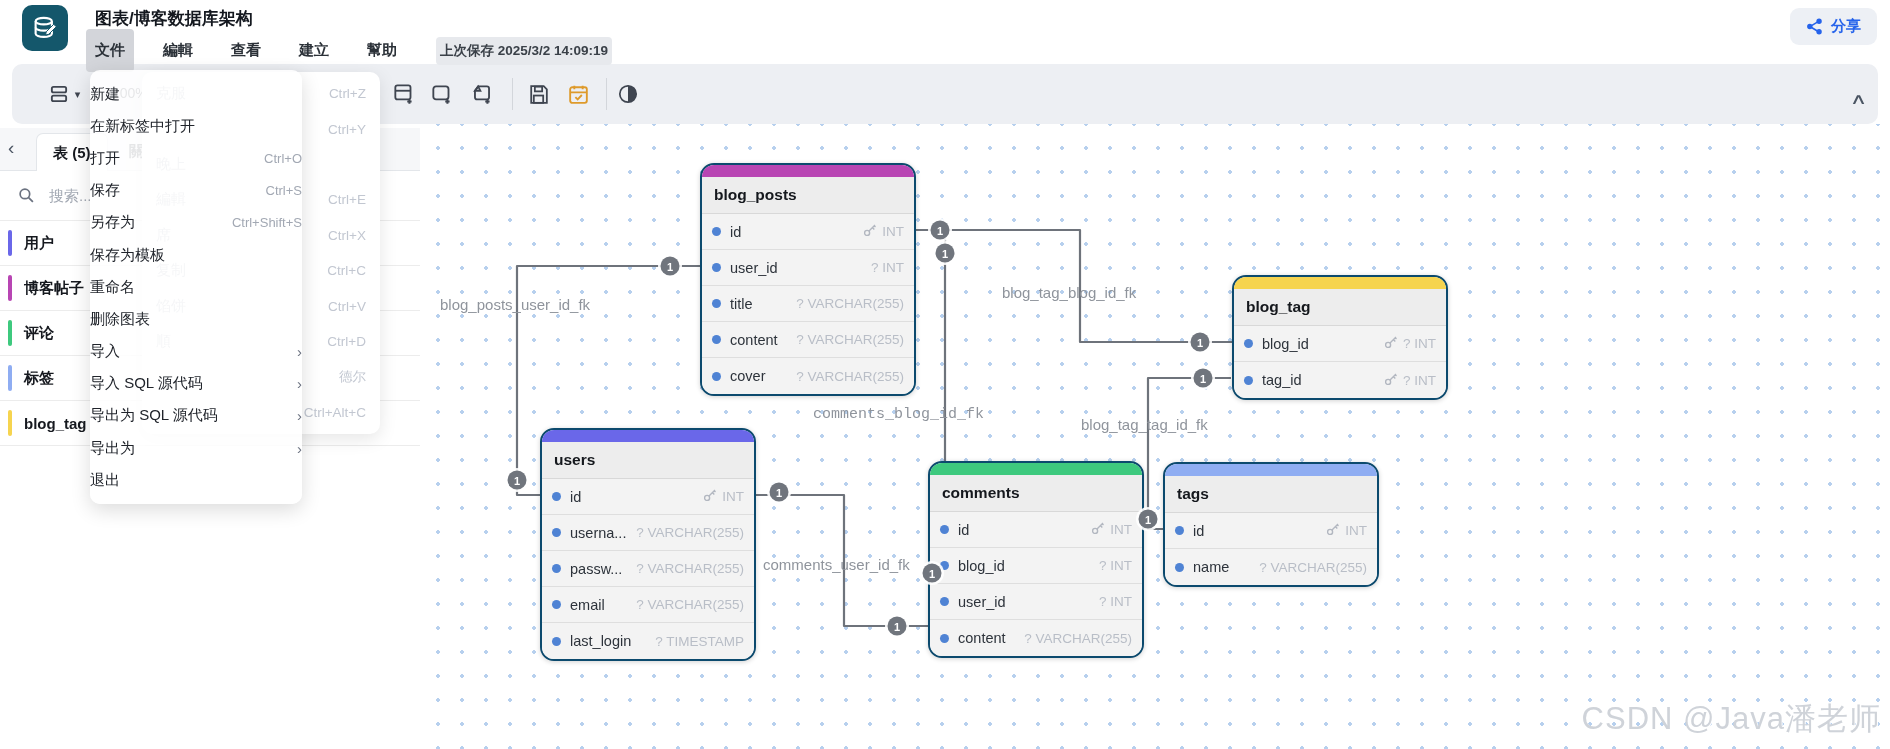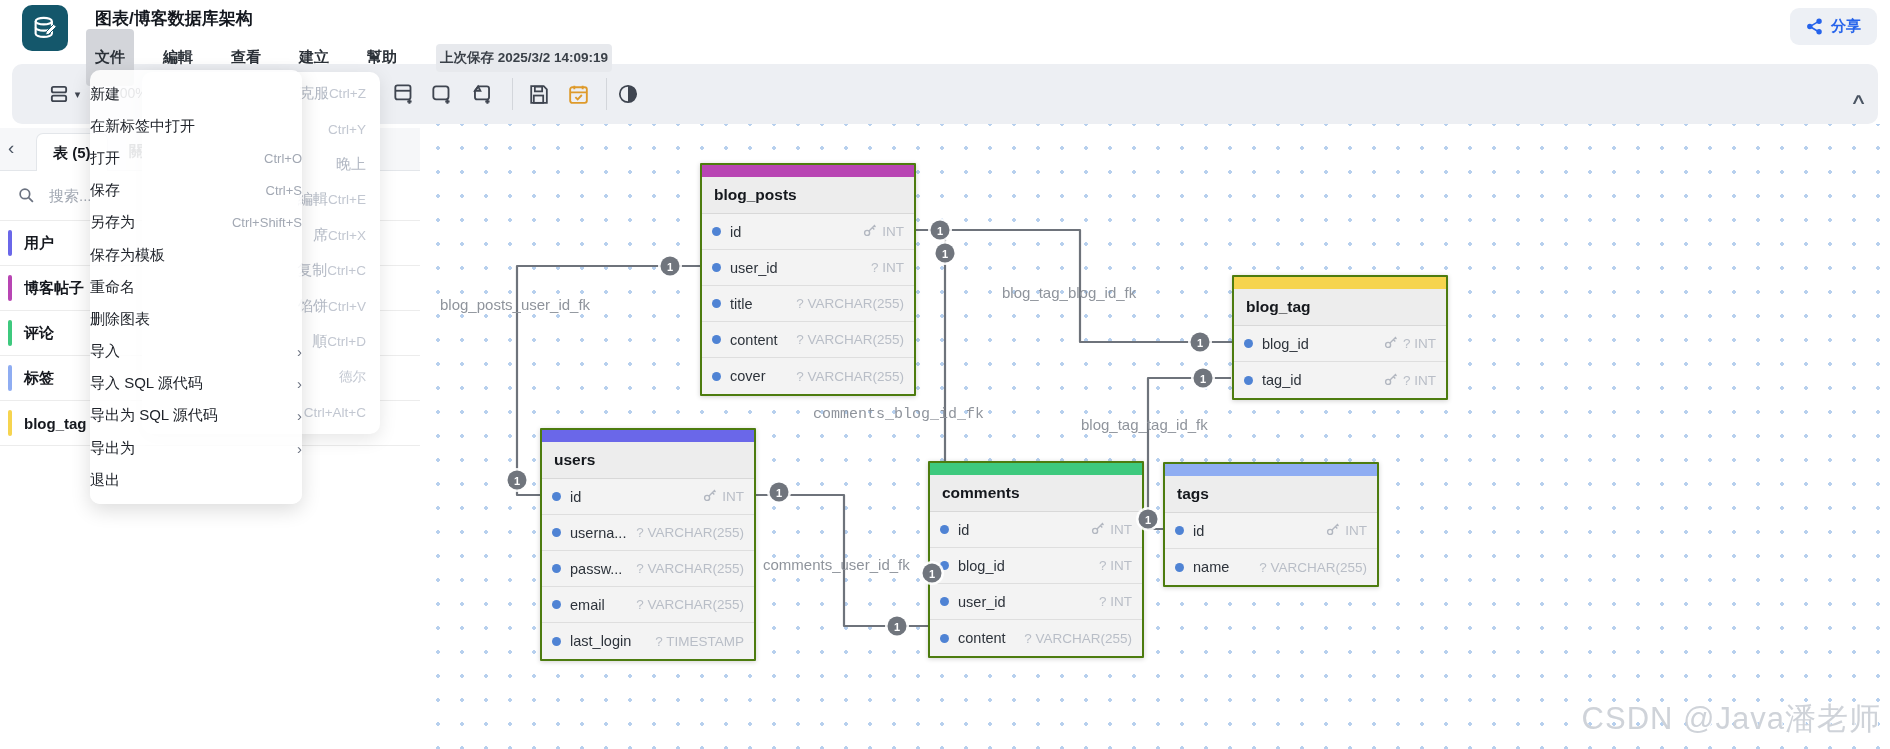--- a/index.html
+++ b/index.html
@@ -5,21 +5,21 @@
   html,body{margin:0;padding:0;background:#fff;}
   .app{position:relative;width:1890px;height:749px;background:#fff;overflow:hidden;
        font-family:"Liberation Sans",sans-serif;color:#1c2128;}
 
   
   .header{position:absolute;left:0;top:0;width:100%;height:62px;background:#fff;z-index:5;}
   .logo{position:absolute;left:22px;top:5px;width:46px;height:46px;border-radius:10px;background:#14576b;
         display:flex;align-items:center;justify-content:center;}
   .app-title{position:absolute;left:95px;top:7px;font-size:17px;font-weight:700;color:#14181f;}
   .menubar{position:absolute;left:86px;top:29px;display:flex;align-items:center;gap:20px;}
-  .menu-item{font-size:15px;font-weight:600;color:#2b3138;padding:19px 9px;border-radius:4px;cursor:default;}
+  .menu-item{font-size:15px;font-weight:600;color:#2b3138;padding:12px 9px;border-radius:4px;cursor:default;}
   .menu-item.active{background:#d3d5da;}
   .last-saved{margin-left:10px;background:#e7e9ed;border-radius:4px;padding:5px 4px;
         font-size:13.5px;font-weight:600;color:#3a4048;white-space:nowrap;}
   .share-btn{position:absolute;right:13px;top:8px;height:37px;padding:0 16px;background:#edf0f5;border-radius:9px;
         display:flex;align-items:center;gap:8px;color:#2563eb;font-size:15px;font-weight:700;}
 
   
   .toolbar{position:absolute;left:12px;top:64px;width:1866px;height:60px;background:#edeff3;border-radius:10px;z-index:2;}
   .tb-btn{position:absolute;left:24px;top:12px;width:56px;height:36px;display:flex;align-items:center;gap:5px;justify-content:center;color:#3f4550;}
   .tb-caret{font-size:11px;color:#3f4550;}
@@ -45,42 +45,42 @@
         display:flex;align-items:center;padding-left:8px;box-sizing:border-box;gap:12px;}
   .side-bar{width:4px;height:26px;border-radius:2px;flex:none;}
   .side-label{font-size:15px;font-weight:700;color:#16191f;}
 
   
   .canvas{position:absolute;left:420px;top:124px;width:1470px;height:625px;background:#fff;z-index:0;
         background-image:radial-gradient(circle,#b7d0ee 1.6px,transparent 1.9px);
         background-size:24px 24px;background-position:6px 12px;}
   #wires{position:absolute;left:0;top:0;width:1890px;height:749px;z-index:1;pointer-events:none;}
   .fk{position:absolute;font-size:15px;color:#8f949c;white-space:nowrap;z-index:1;}
-  .entity{position:absolute;width:216px;border:2px solid #4d7c0f;border-radius:1px;background:#fff;
+  .entity{position:absolute;width:216px;border:2px solid #0c4a6e;border-radius:14px;background:#fff;
         box-shadow:0 1px 5px rgba(0,0,0,.18);overflow:hidden;z-index:2;box-sizing:border-box;}
   .strip{height:12px;}
   .etitle{height:36px;background:#ededed;border-bottom:1px solid #d8d8d8;display:flex;align-items:center;
         padding:0 12px;font-weight:700;font-size:15.5px;color:#15181d;}
   .efield{height:36px;background:#f3f3f3;border-bottom:1px solid #dedede;display:flex;align-items:center;
         padding:0 10px;font-size:14.5px;color:#2d333b;box-sizing:border-box;}
   .efield:last-child{border-bottom:none;}
   .fdot{width:9px;height:9px;border-radius:50%;background:#4f83d4;margin-right:9px;flex:none;}
   .fname{flex:1;white-space:nowrap;overflow:hidden;}
   .ftype{color:#b9bec7;font-size:13.5px;display:flex;align-items:center;gap:5px;white-space:nowrap;}
   .badge{position:absolute;width:19px;height:19px;border-radius:50%;background:#70757d;color:#fff;
         font-size:11px;font-weight:700;display:flex;align-items:center;justify-content:center;
         box-shadow:0 0 0 2.5px rgba(255,255,255,.9);transform:translate(-50%,-50%);z-index:3;}
   .watermark{position:absolute;right:9px;top:698px;font-size:31px;letter-spacing:1px;color:#cfd3d9;
         text-shadow:1px 1px 0 rgba(255,255,255,.95);z-index:3;}
 
   
   .menu-panel{position:absolute;border-radius:10px;box-sizing:border-box;}
   #ghost-menu{left:142px;top:72px;width:238px;height:362px;background:#fff;z-index:9;padding:4px 0;
         box-shadow:0 5px 18px rgba(0,0,0,.10);}
-  .grow{height:35.4px;display:flex;align-items:center;justify-content:flex-end;padding:0 14px;
+  .grow{height:35.4px;display:flex;align-items:center;justify-content:space-between;padding:0 14px;
         font-size:15px;color:#b3b9c4;}
   .grow .gs{font-size:13.5px;color:#c2c7d1;}
   #file-menu{left:90px;top:70px;width:212px;height:434px;background:rgba(255,255,255,.87);z-index:10;padding:8px 0;
         box-shadow:0 6px 20px rgba(0,0,0,.14);}
   .frow{height:32.2px;display:flex;align-items:center;justify-content:space-between;padding:0 0;
         font-size:15px;color:#20242b;}
   .frow .fs{font-size:13px;color:#a2a8b3;}
   .frow .farrow{font-size:15px;color:#6b7280;}
 </style>
 </head>

